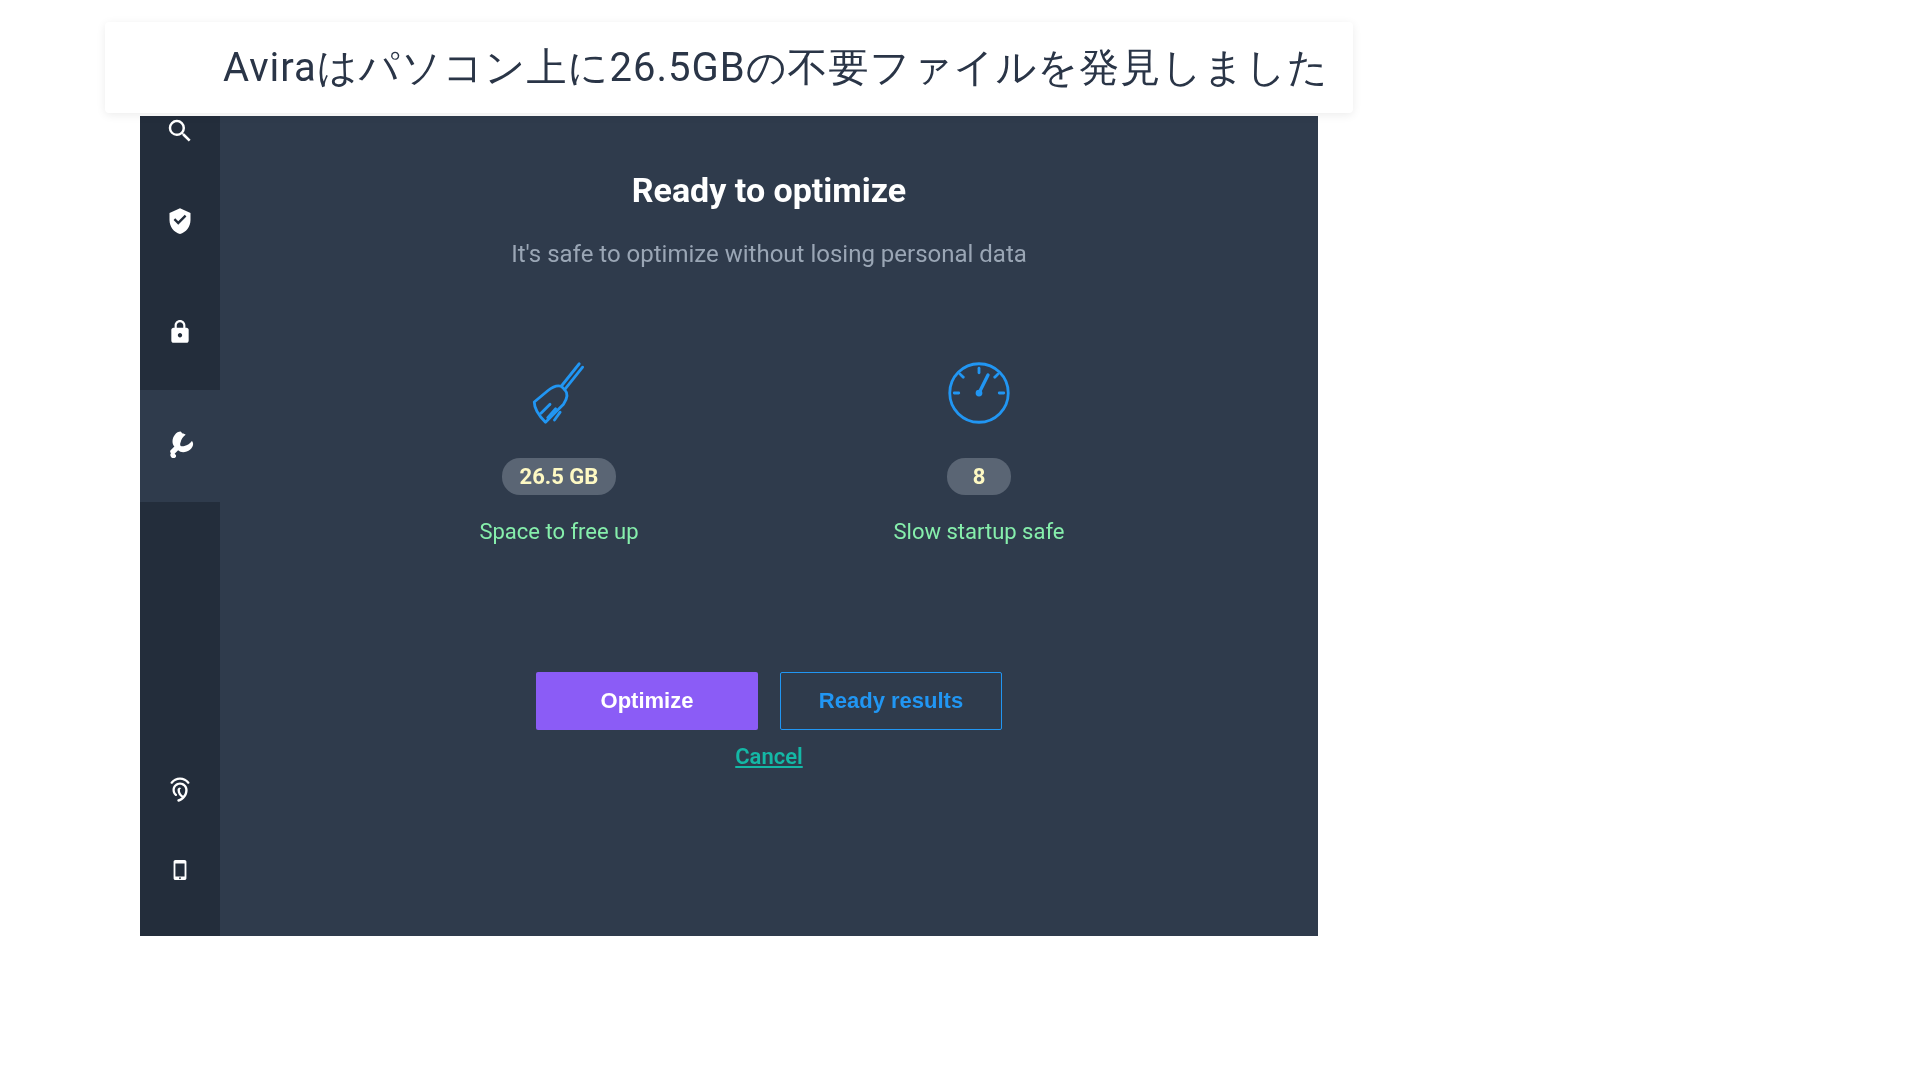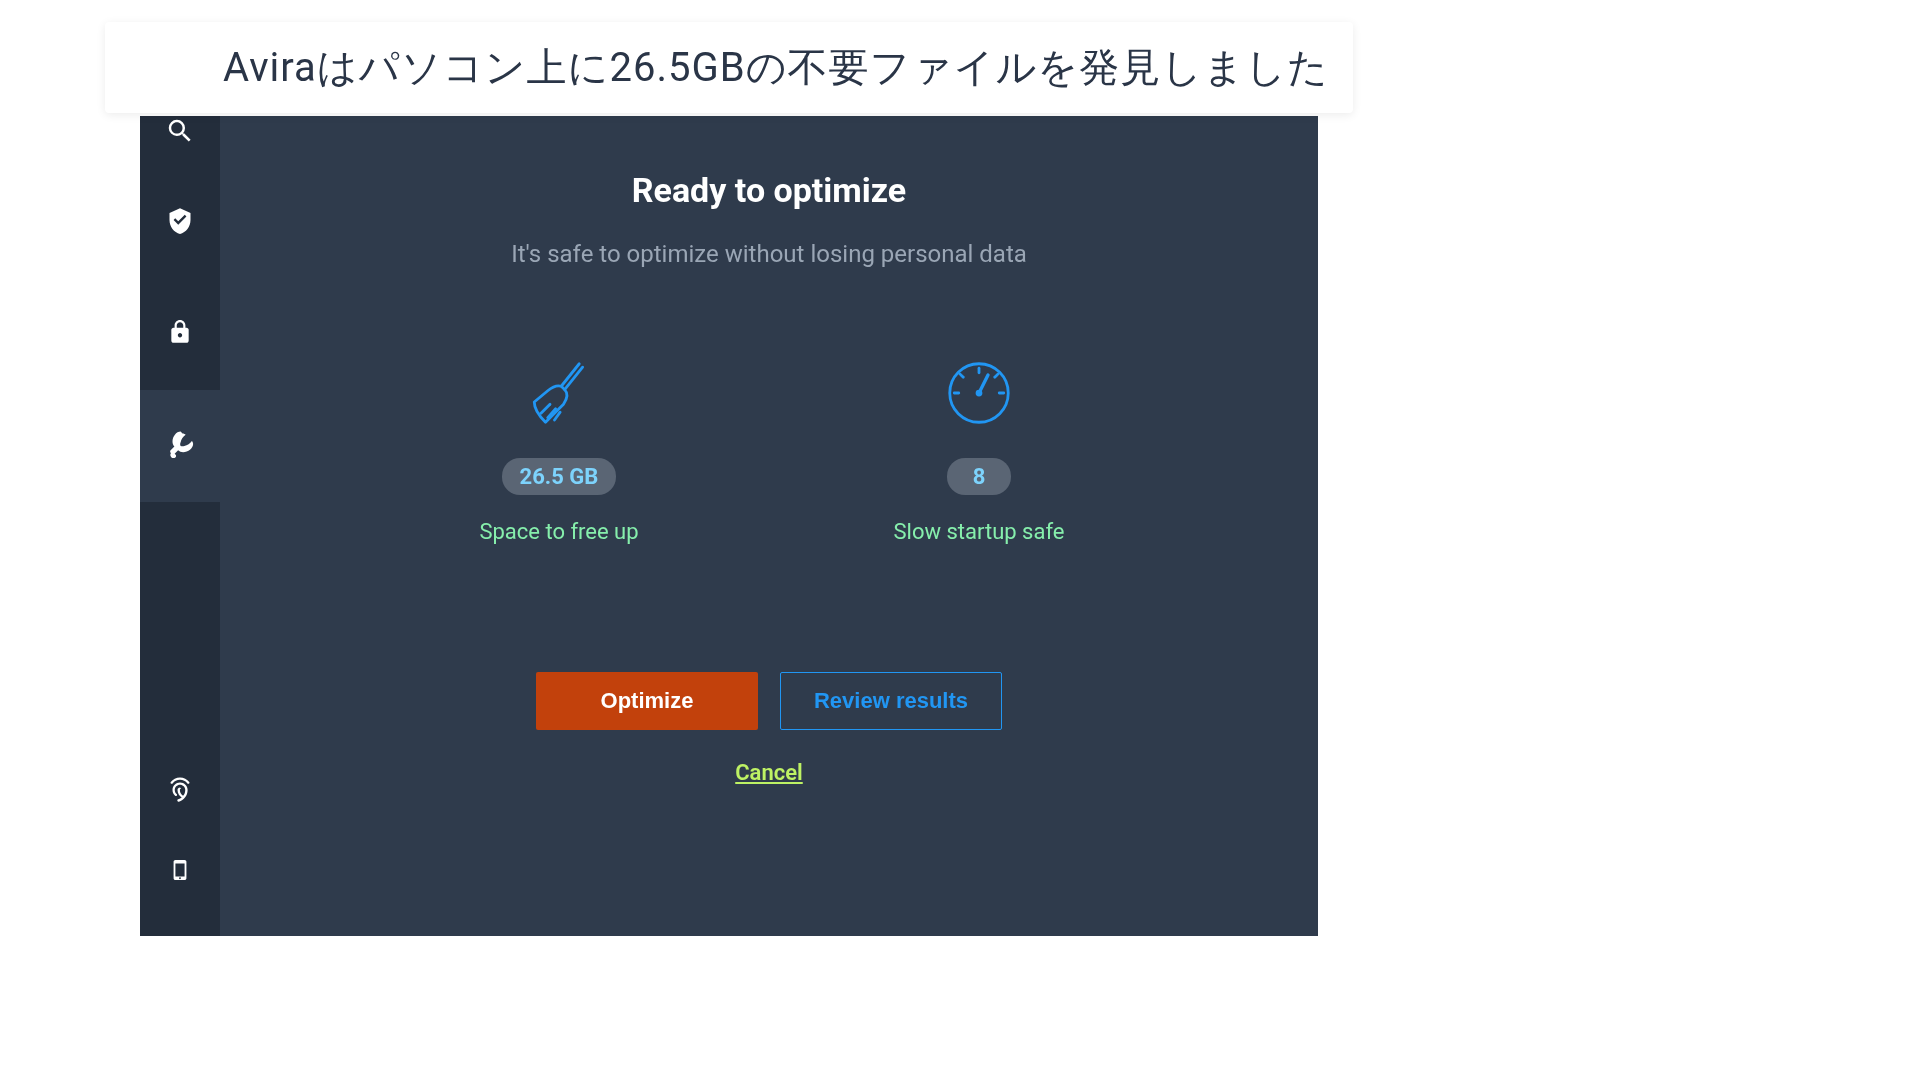--- a/index.html
+++ b/index.html
@@ -84,21 +84,21 @@
   }
   .metric {
     display: flex;
     flex-direction: column;
     align-items: center;
     width: 220px;
   }
   .metric-icon { height: 70px; display:flex; align-items:center; justify-content:center; }
   .badge {
     background: #5a6574;
-    color: #7dd3fc;
+    color: #fef9c3;
     font-size: 22px;
     font-weight: 700;
     padding: 6px 18px;
     border-radius: 18px;
     margin-top: 30px;
   }
   .metric-label {
     color: #86efac;
     font-size: 22px;
     margin-top: 24px;
@@ -114,34 +114,34 @@
     font-size: 22px;
     font-weight: 600;
     border-radius: 2px;
     cursor: pointer;
     display: flex;
     align-items: center;
     justify-content: center;
     border: none;
   }
   .btn-primary {
-    background: #c2410c;
+    background: #8b5cf6;
     color: #ffffff;
   }
   .btn-secondary {
     background: transparent;
     color: #2196f3;
     border: 1.5px solid #2196f3;
   }
   .cancel {
-    color: #bef264;
+    color: #14b8a6;
     font-size: 22px;
     font-weight: 600;
     text-decoration: underline;
-    margin-top: 30px;
+    margin-top: 14px;
     cursor: pointer;
   }
 </style>
 </head>
 <body>
 
 <div class="banner">
   <span>Aviraはパソコン上に26.5GBの不要ファイルを発見しました</span>
 </div>
 
@@ -228,17 +228,17 @@
             <line x1="18" y1="18" x2="15" y2="15"></line>
           </svg>
         </div>
         <div class="badge" style="padding-left:26px;padding-right:26px;">8</div>
         <div class="metric-label">Slow startup safe</div>
       </div>
     </div>
 
     <div class="actions">
       <button class="btn btn-primary">Optimize</button>
-      <button class="btn btn-secondary">Review results</button>
+      <button class="btn btn-secondary">Ready results</button>
     </div>
     <div class="cancel">Cancel</div>
   </div>
 </div>
 
 </body></html>

